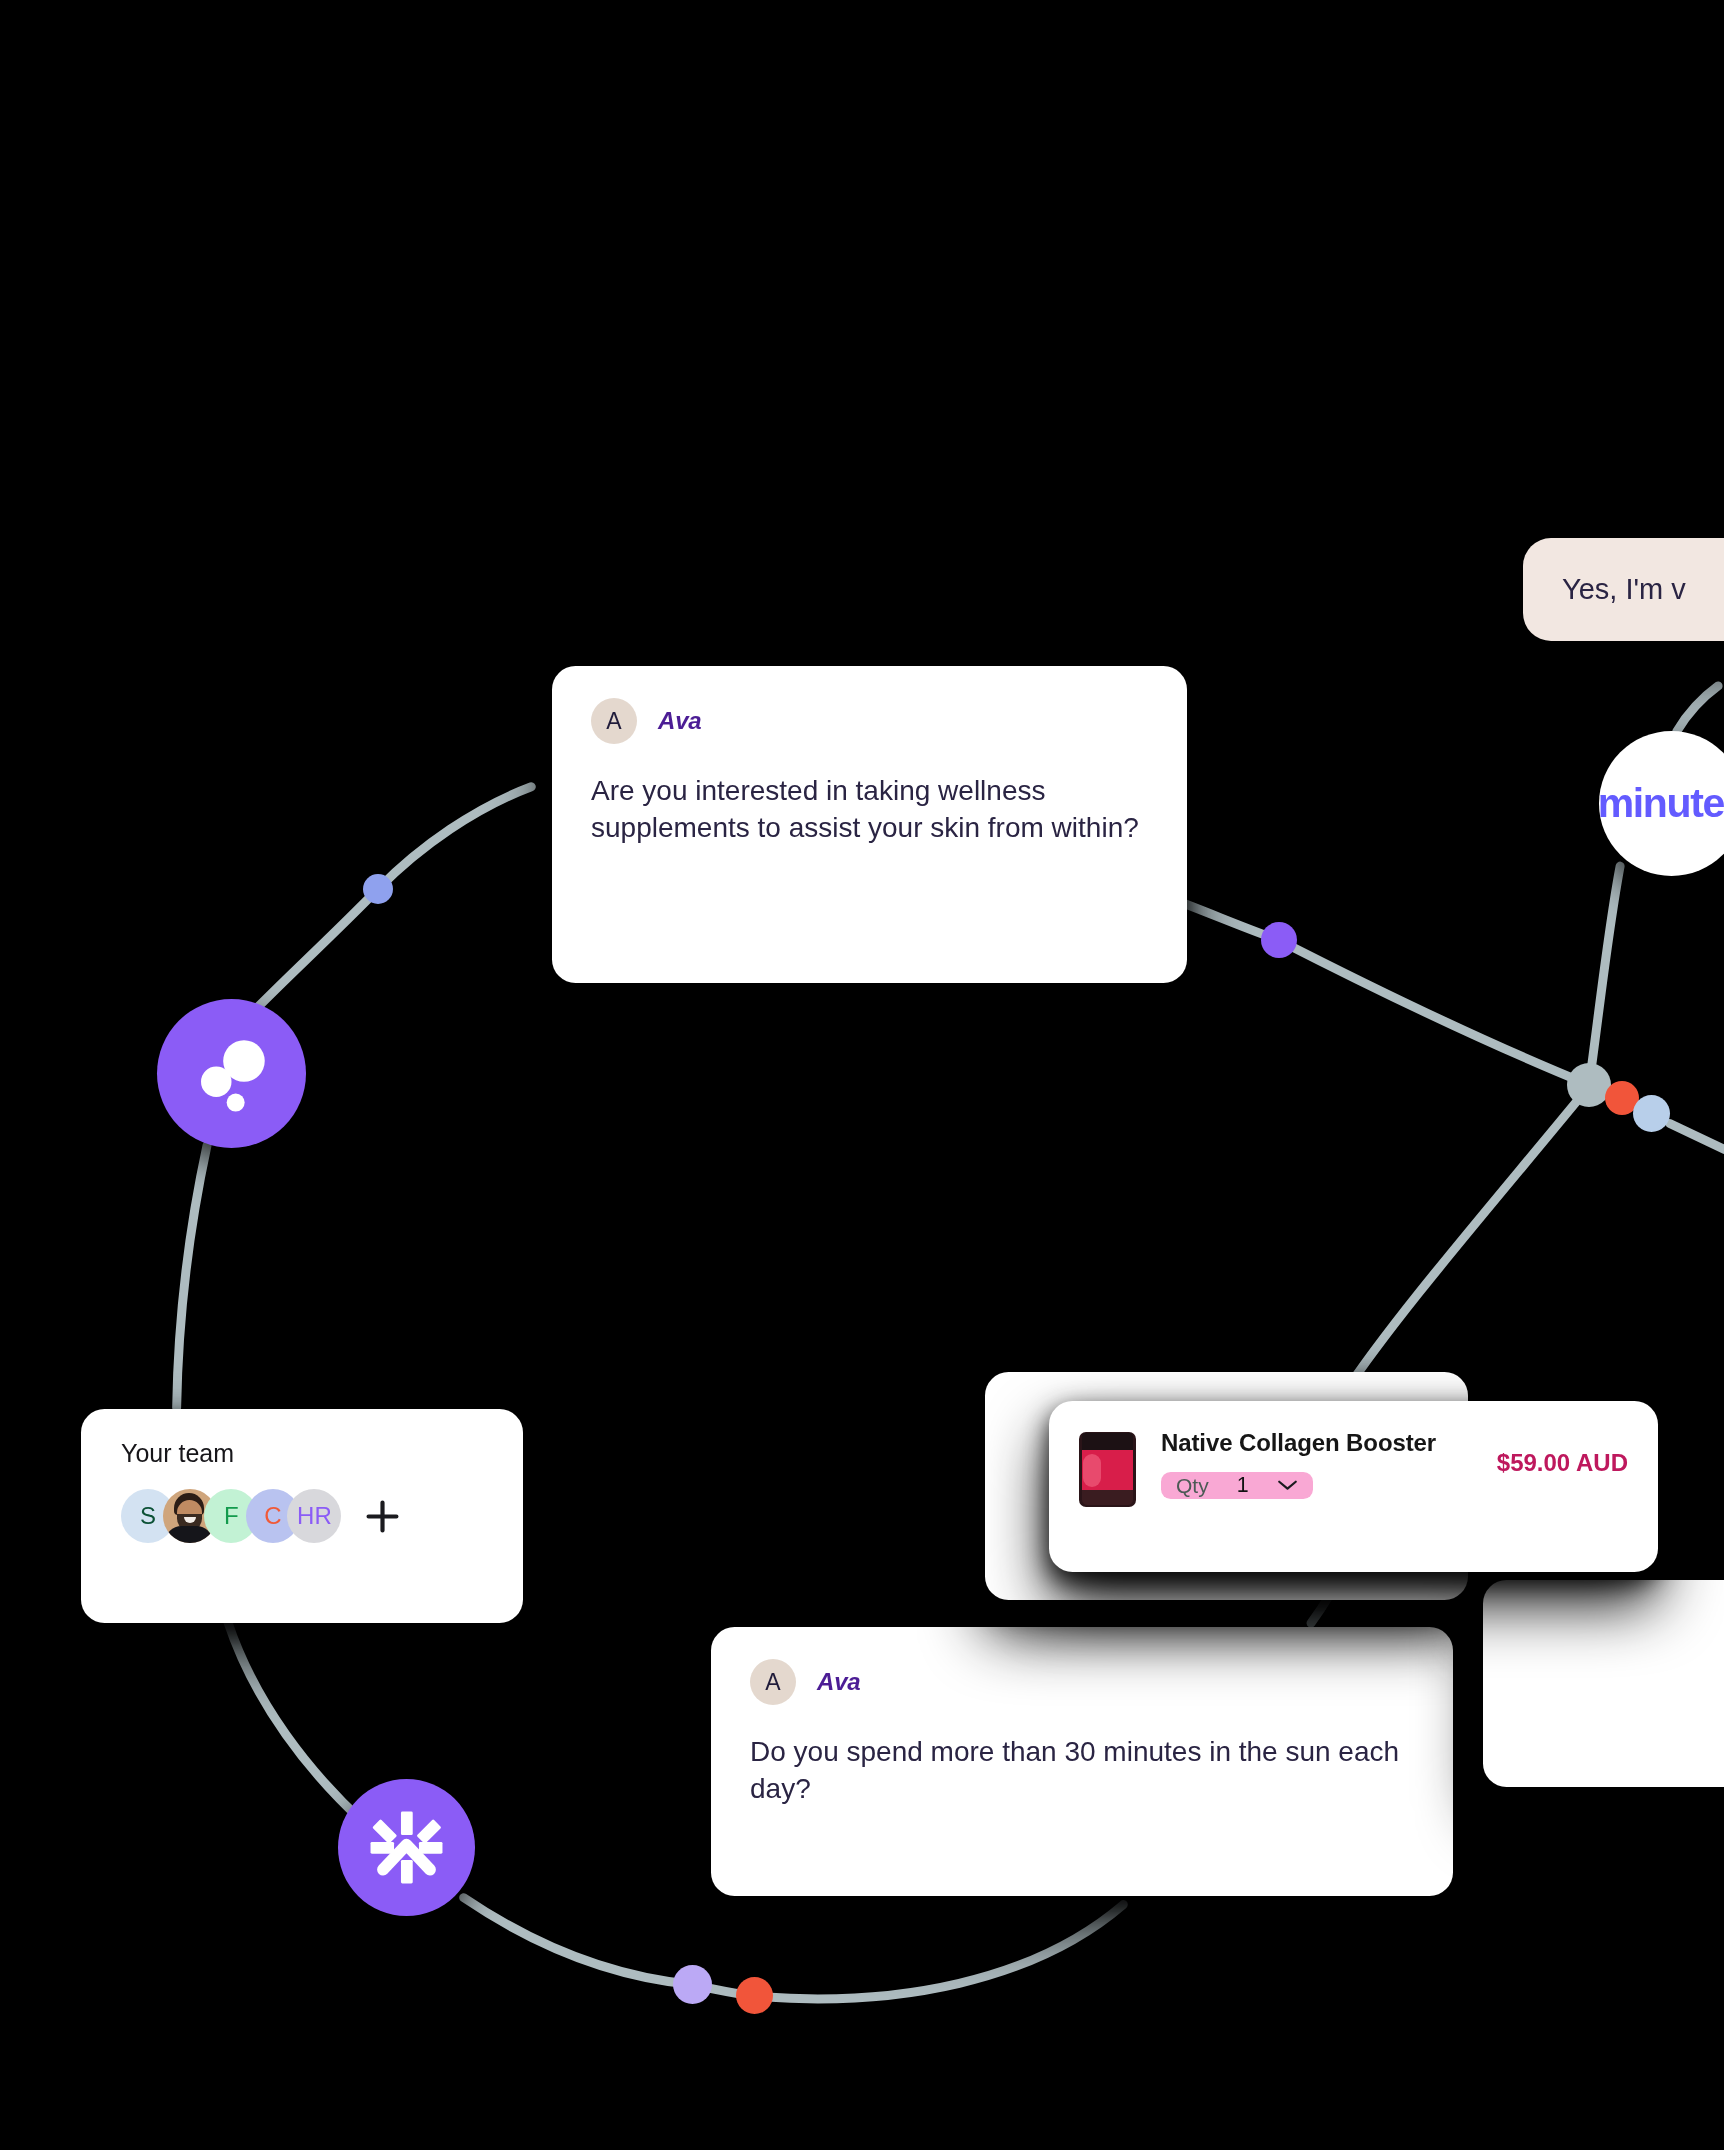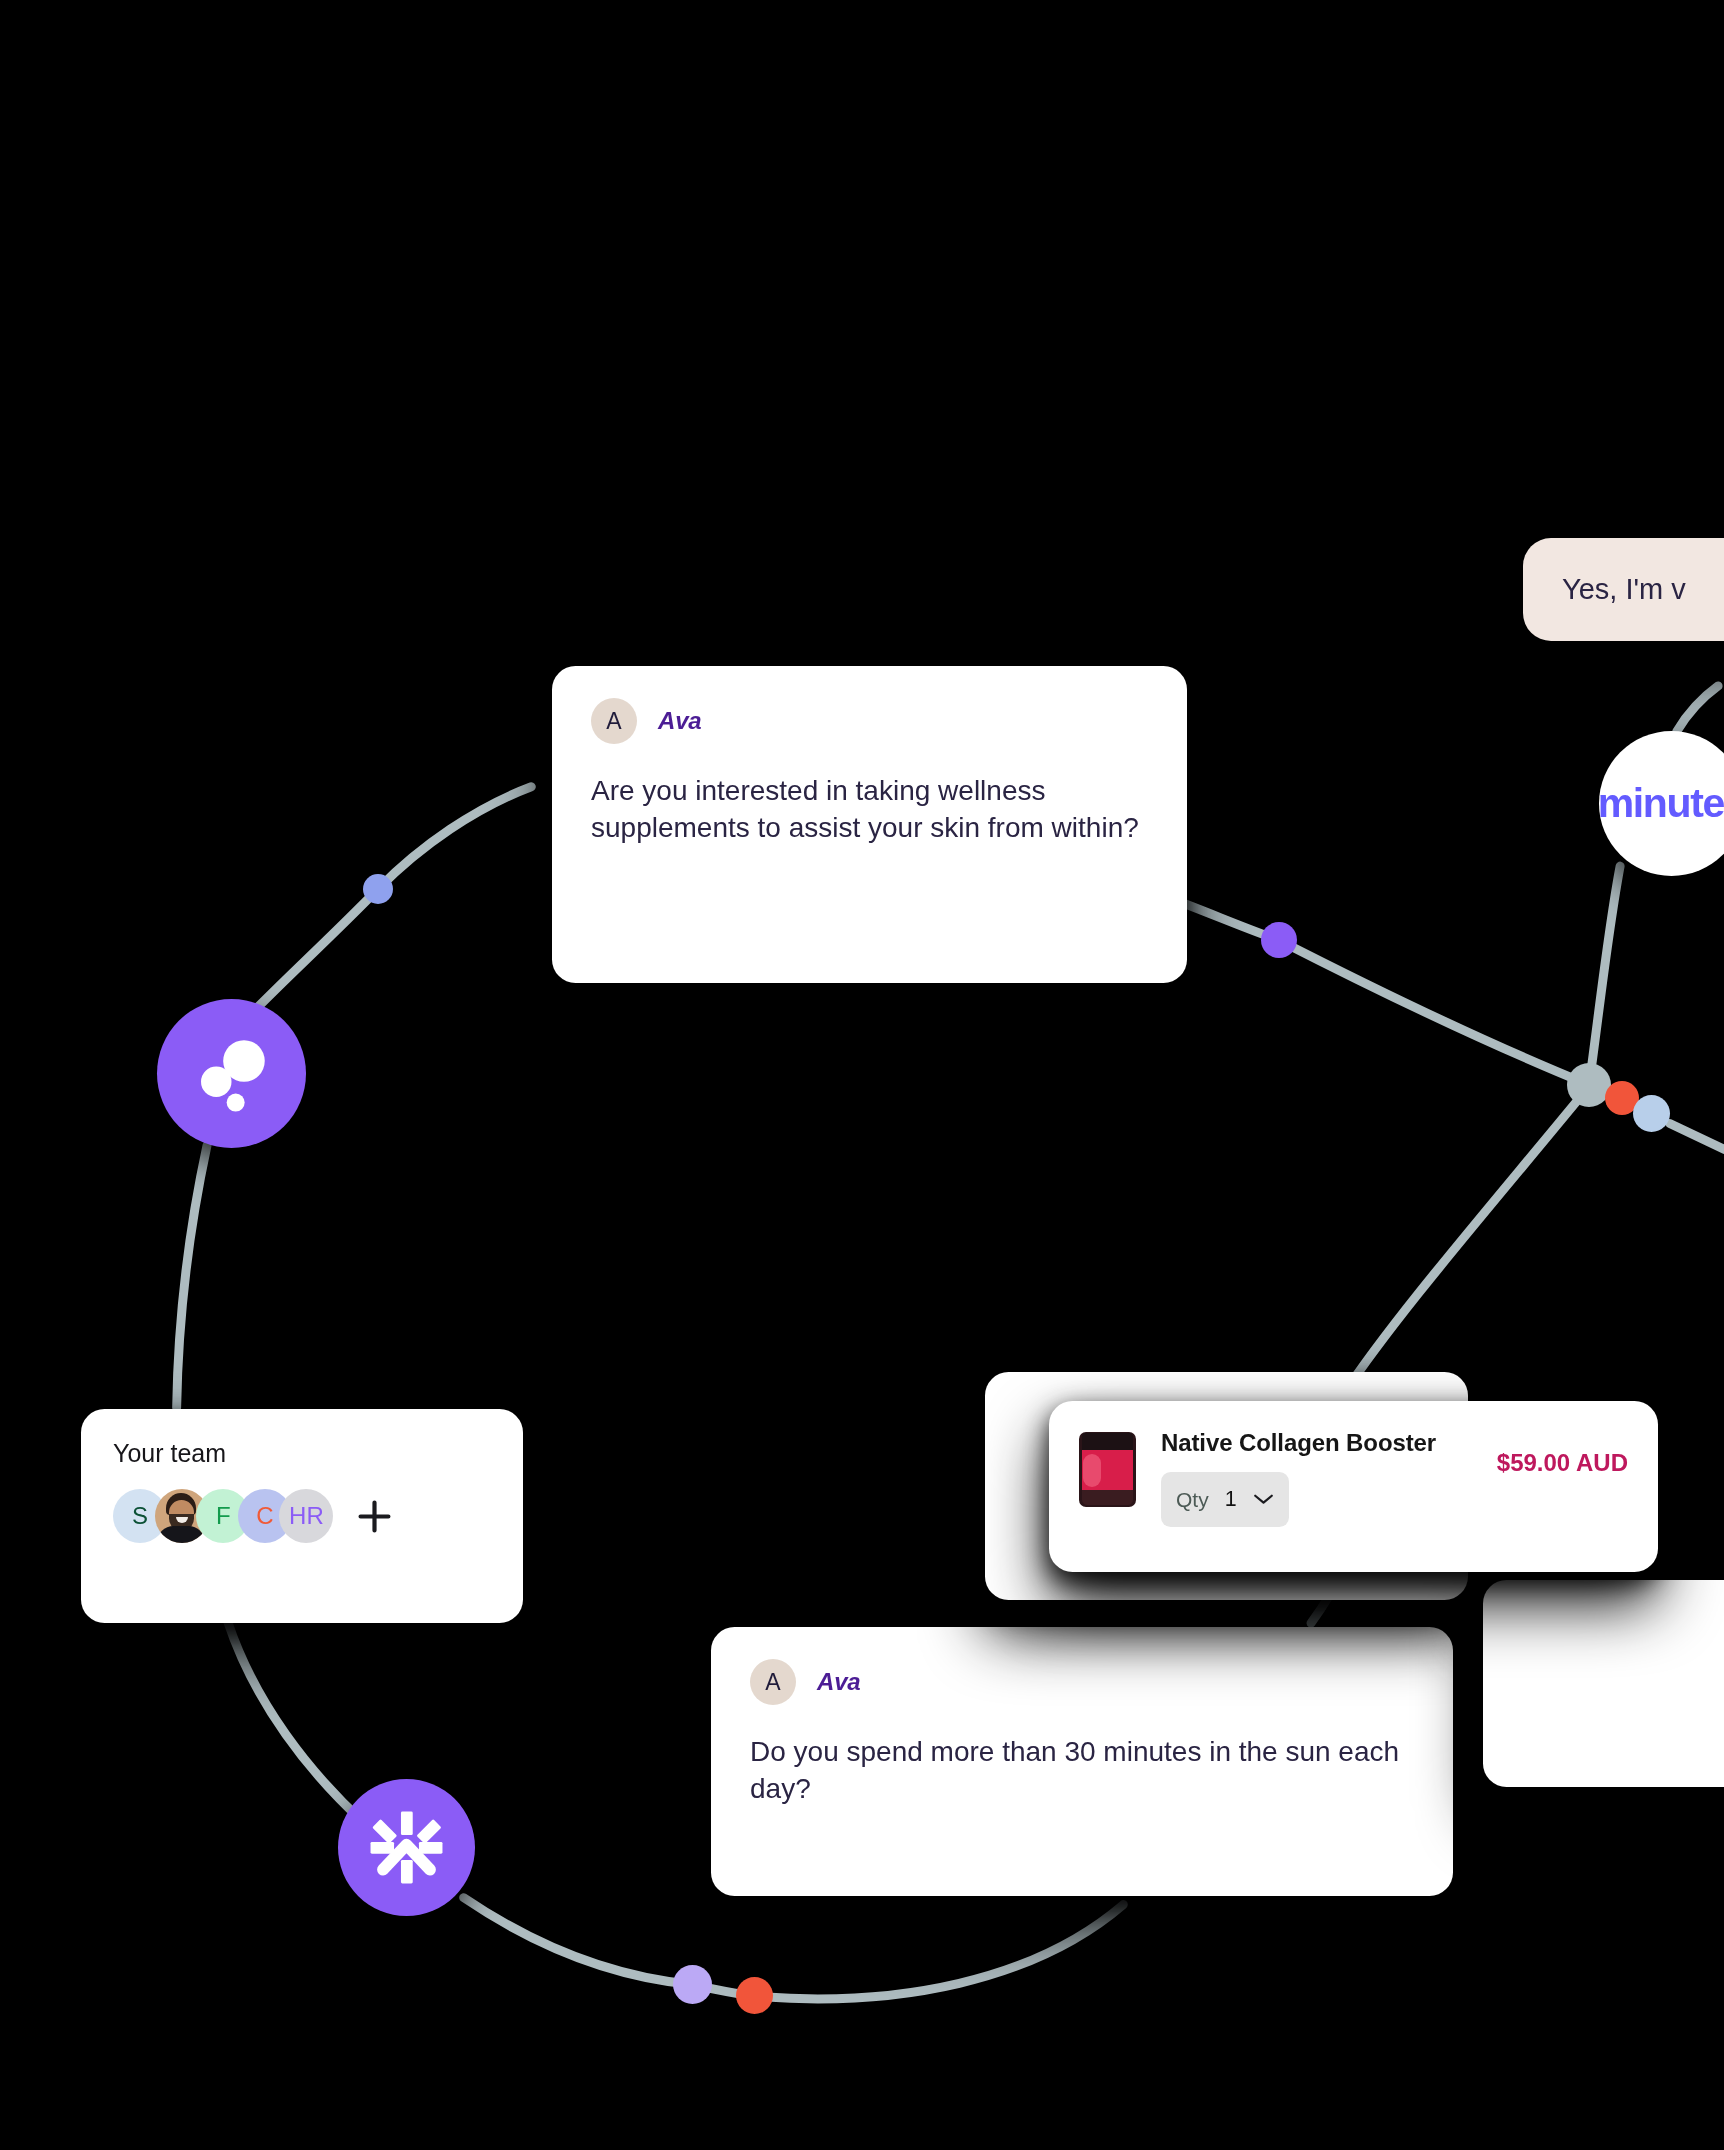--- a/index.html
+++ b/index.html
@@ -24,21 +24,21 @@
     width:46px;height:46px;border-radius:50%;background:#E4D8CE;
     display:flex;align-items:center;justify-content:center;
     font-size:23px;color:#211C3B;font-weight:400;
   }
   .ava-name{font-size:24px;font-weight:700;color:#4c1d95;letter-spacing:-0.2px;font-style:italic;}
   .ava-body{
     margin-top:28px;font-size:28px;line-height:1.33;color:#2A2443;font-weight:400;
   }
 
   
-  .team-card{padding:30px 32px;box-sizing:border-box;}
+  .team-card{padding:30px 40px;box-sizing:border-box;}
   .team-title{font-size:25px;color:#17161A;font-weight:400;}
   .team-row{display:flex;align-items:center;margin-top:21px;}
   .avatar{
     width:54px;height:54px;border-radius:50%;
     display:flex;align-items:center;justify-content:center;
     font-size:24px;font-weight:500;margin-right:-12.4px;position:relative;
     box-shadow:0 0 0 0 transparent;
   }
   .avatar.photo{overflow:hidden;background:#CFA57C;}
   .avatar.photo .hair{position:absolute;left:11.7px;top:4.1px;width:30px;height:22px;border-radius:15px 15px 4.1px 4.1px;background:#2B1D16;}
@@ -59,22 +59,22 @@
     width:57px;height:75px;border-radius:7px;position:relative;overflow:hidden;
     background:#2A1418;flex:none;margin-top:2.8px;
   }
   .thumb .lid{position:absolute;left:2.8px;top:1.4px;width:51px;height:18px;border-radius:4.1px 4.1px 0 0;background:#1C1114;}
   .thumb .label{position:absolute;left:2.8px;top:18px;width:51px;height:41px;background:#D81E4A;}
   .thumb .label:after{content:"";position:absolute;left:1.4px;top:4.1px;width:18px;height:33px;border-radius:9.7px;background:#EE5A7A;opacity:.75;}
   .thumb .base{position:absolute;left:2.8px;bottom:1.4px;width:51px;height:15px;border-radius:0 0 5.5px 5.5px;background:#3A1C20;}
   .prod-mid{flex:1;margin-left:25px;}
   .prod-name{font-size:24px;font-weight:700;color:#161616;letter-spacing:-0.1px;}
   .qty-pill{
-    display:inline-flex;align-items:center;gap:16px;margin-top:15px;
-    background:#e5e5e5;border-radius:9.7px;padding:15px 15px;
+    display:inline-flex;align-items:center;gap:28px;margin-top:15px;
+    background:#f9a8d4;border-radius:9.7px;padding:1px 15px;
   }
   .qty-label{font-size:21px;color:#4C5A55;}
   .qty-value{font-size:21.4px;color:#121212;font-weight:500;}
   .qty-pill svg{display:block;}
   .prod-price{font-size:24px;font-weight:700;color:#be185d;white-space:nowrap;margin-top:20px;text-align:center;}
 
   
   .reply-bubble{
     position:absolute;background:#F2E7E1;border-radius:28px;
     box-shadow:0 28px 55px rgba(0,0,0,.9), 0 8.3px 21px rgba(0,0,0,.8);

